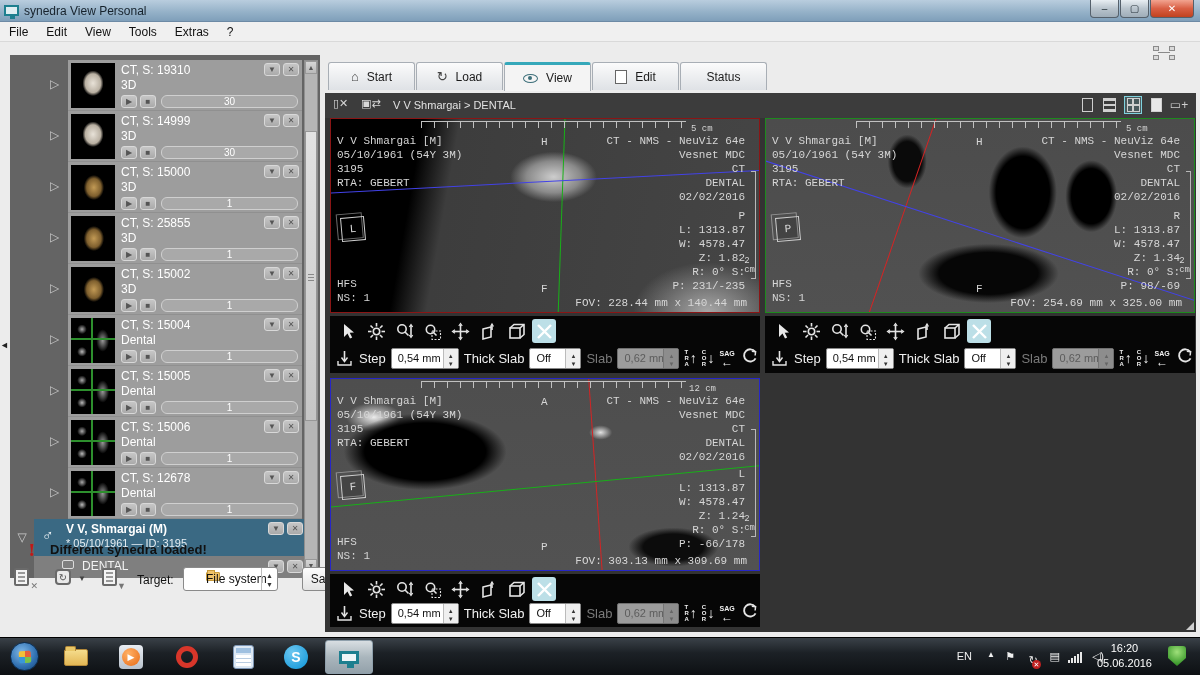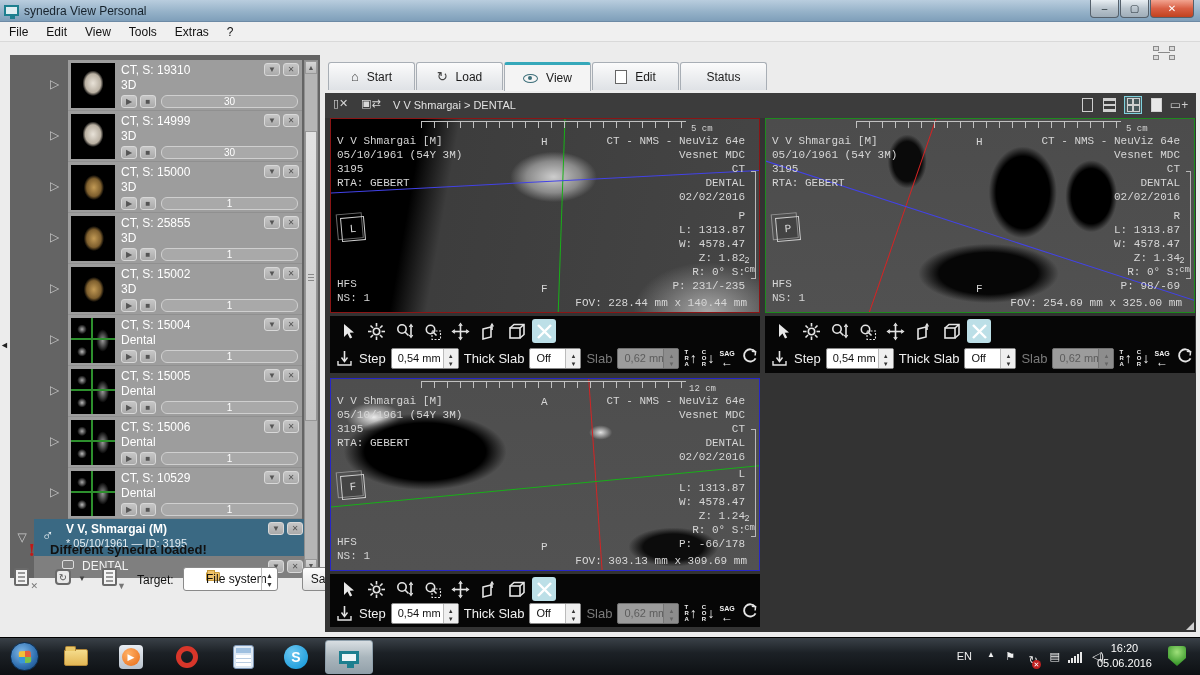--- a/index.html
+++ b/index.html
@@ -379,21 +379,21 @@
         <div class="sb-sub">Dental</div>
         <div class="mini-btn b-menu">▼</div>
         <div class="mini-btn b-close">✕</div>
         <div class="mini-btn b-play">▶</div>
         <div class="mini-btn b-stop">■</div>
         <div class="progress">1</div>
       </div>
     <div class="sb-row" style="top:413px">
         <span class="expander">▷</span>
         <div class="thumb dental"></div>
-        <div class="sb-title">CT, S: 10529</div>
+        <div class="sb-title">CT, S: 12678</div>
         <div class="sb-sub">Dental</div>
         <div class="mini-btn b-menu">▼</div>
         <div class="mini-btn b-close">✕</div>
         <div class="mini-btn b-play">▶</div>
         <div class="mini-btn b-stop">■</div>
         <div class="progress">1</div>
       </div>
 
     <div id="patient-row">
       <span class="expander">▷</span>

